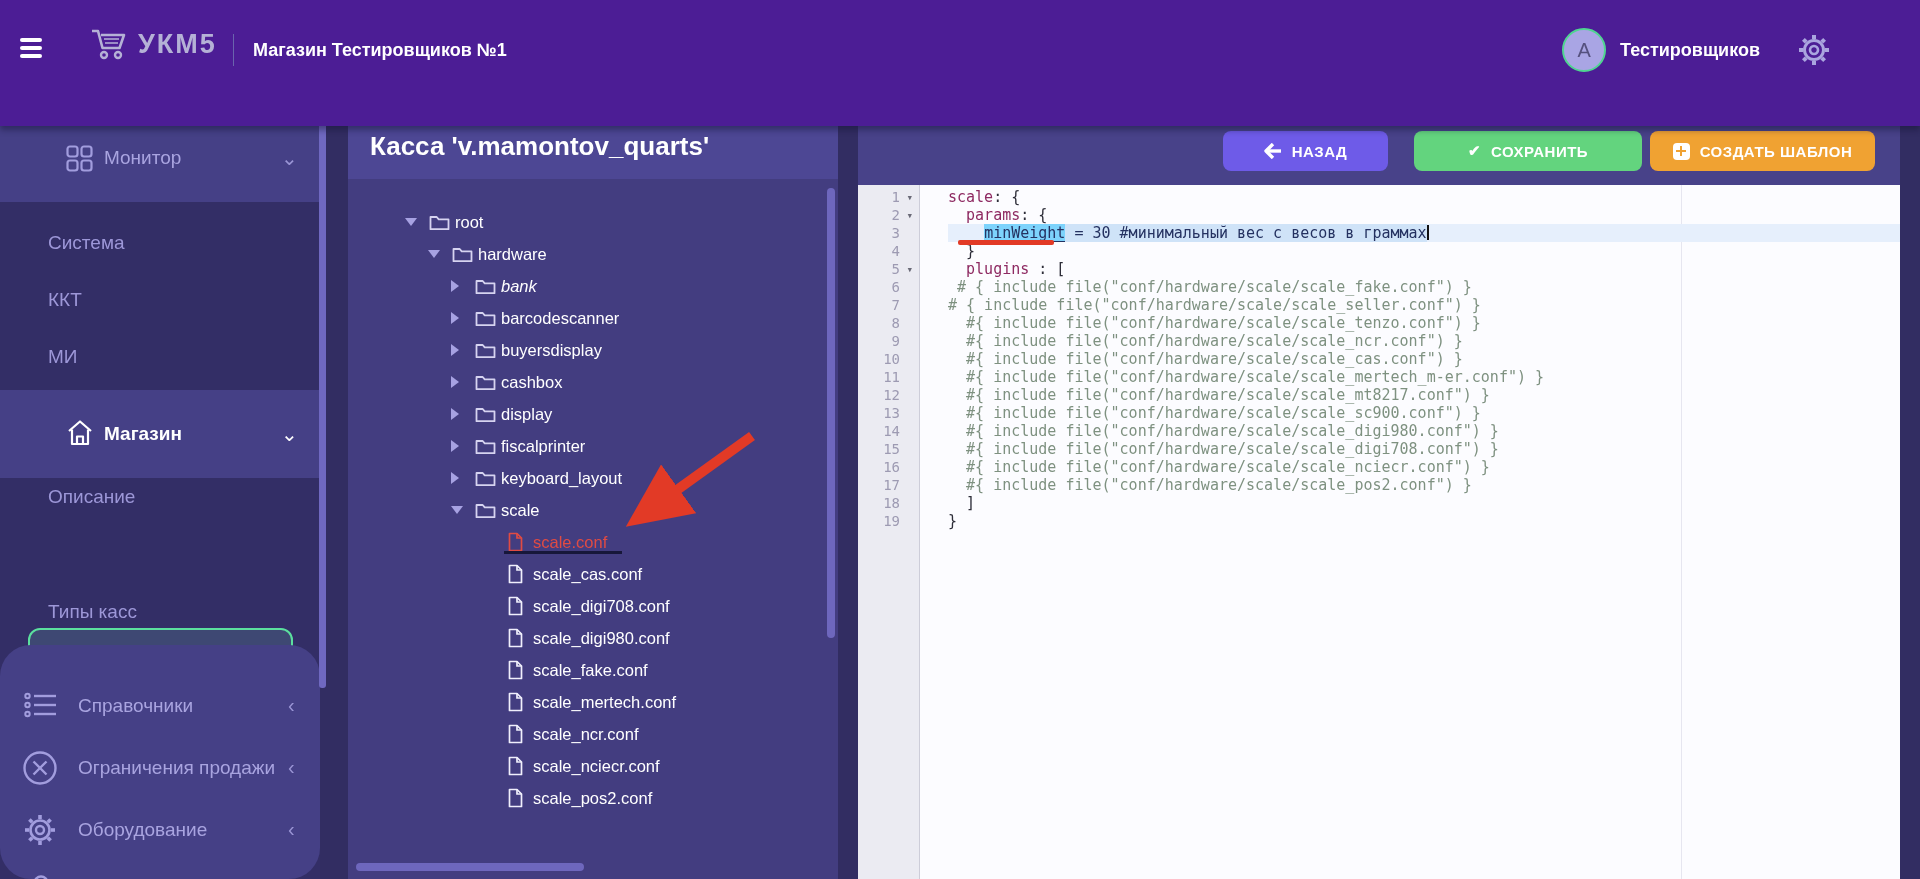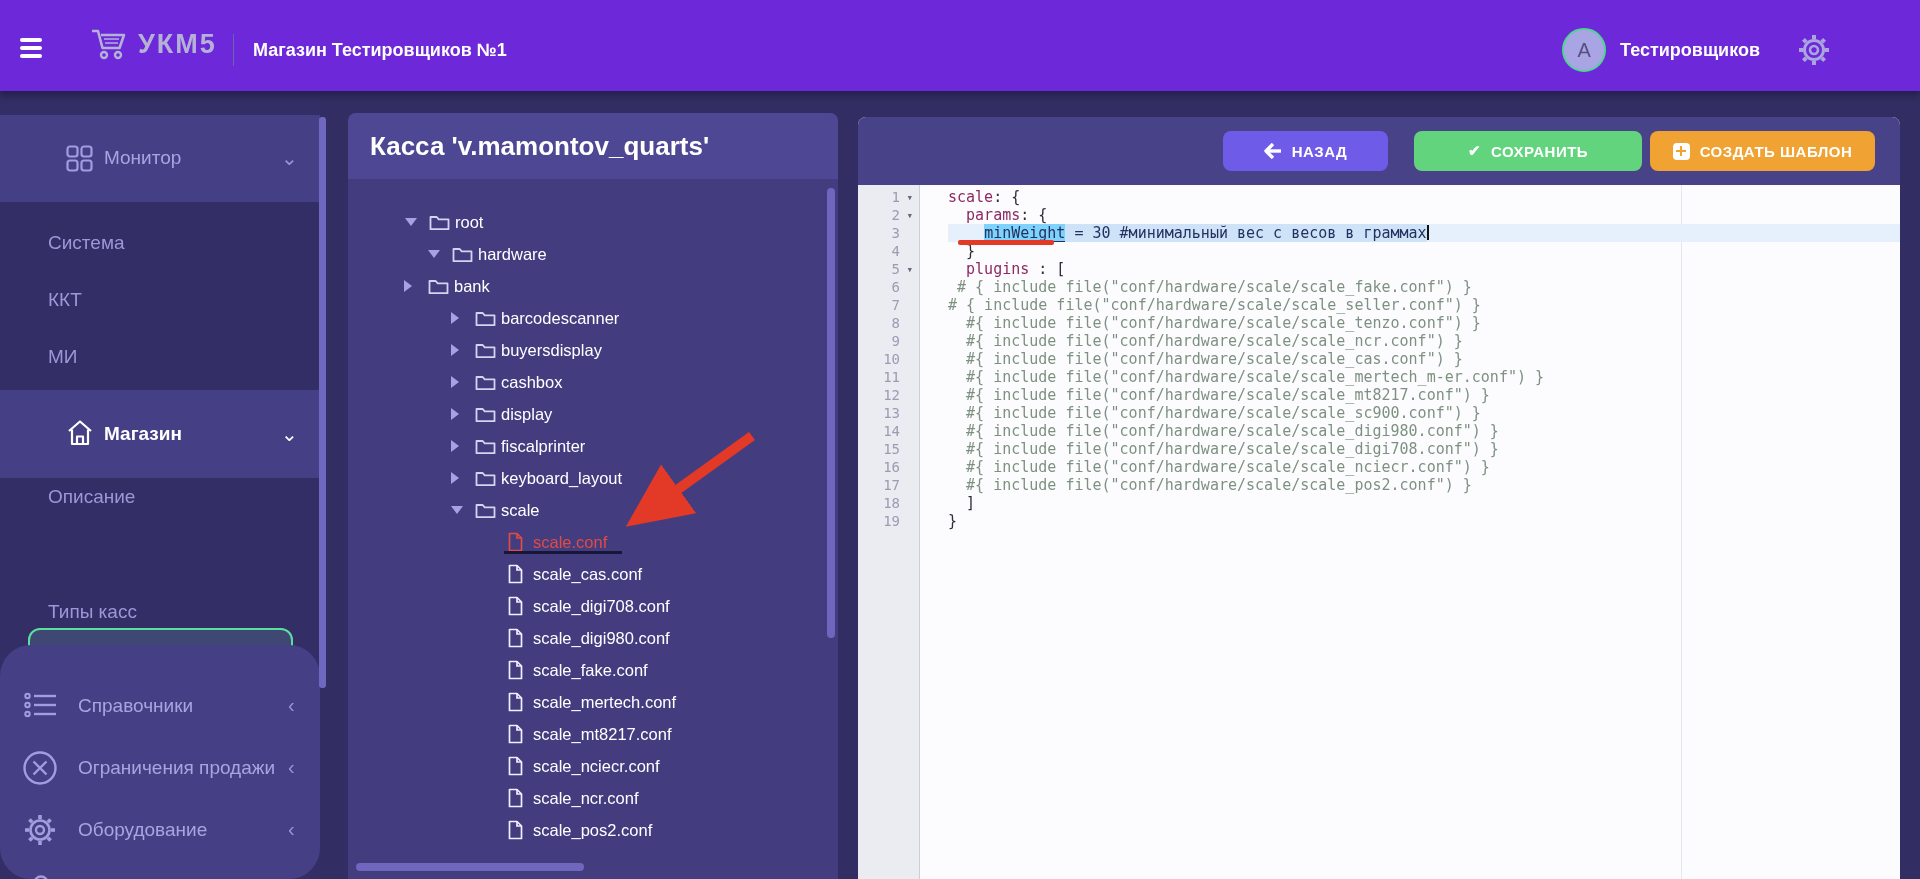--- a/index.html
+++ b/index.html
@@ -1,20 +1,20 @@
 <!DOCTYPE html>
 <html><head>
 <meta charset="utf-8">
 <style>
   html,body{margin:0;padding:0;background:#322d62;}
   .stage{position:relative;width:1920px;height:879px;overflow:hidden;
          font-family:"Liberation Sans", sans-serif;background:#322d62;}
 
   
-  .header{position:absolute;left:0;top:0;width:1920px;height:91px;background:#6d28d9;
+  .header{position:absolute;left:0;top:0;width:1920px;height:126px;background:#4c1d95;
           box-shadow:0 4px 6px rgba(20,16,50,.45);z-index:5;}
   .burger{position:absolute;left:20px;top:34px;width:22px;height:30px;cursor:pointer;}
   .burger span{display:block;height:4px;background:#fff;border-radius:2px;margin:4px 0;}
   .brand{position:absolute;left:90px;top:26px;display:flex;align-items:center;gap:10px;color:#b5b1d6;}
   .brand-name{font-size:27px;font-weight:bold;letter-spacing:2px;color:#b5b1d6;}
   .hdr-divider{position:absolute;left:233px;top:34px;width:1px;height:32px;background:#6a64ad;}
   .store-title{position:absolute;left:253px;top:40px;font-size:18px;font-weight:bold;color:#fff;}
   .user{position:absolute;right:160px;top:28px;display:flex;align-items:center;gap:14px;}
   .avatar{width:44px;height:44px;border-radius:50%;background:#a9a5e4;border:2px solid #4fd591;
           display:flex;align-items:center;justify-content:center;font-size:20px;color:#55517e;box-sizing:border-box;}
@@ -248,21 +248,21 @@
           <span class="tri">
             <i class="down"></i>
           </span>
           <span class="t-ico">
             <svg width="21" height="19" viewBox="0 0 21 19">
               <path d="M1.5 4 h6.2 l2 2.4 h9.8 v9.8 H1.5 z" fill="none" stroke="#d6d3f0" stroke-width="1.8" stroke-linejoin="round"></path>
             </svg>
           </span>
           <span>hardware</span>
         </div>
-        <div class="trow" style="padding-left: 56px;">
+        <div class="trow" style="padding-left: 103px; font-style: italic;">
           <span class="tri">
             <i class="right"></i>
           </span>
           <span class="t-ico">
             <svg width="21" height="19" viewBox="0 0 21 19">
               <path d="M1.5 4 h6.2 l2 2.4 h9.8 v9.8 H1.5 z" fill="none" stroke="#d6d3f0" stroke-width="1.8" stroke-linejoin="round"></path>
             </svg>
           </span>
           <span>bank</span>
         </div>
@@ -397,39 +397,30 @@
           </span>
           <span>scale_mertech.conf</span>
         </div>
         <div class="trow" style="padding-left: 159px;">
           <span class="t-ico">
             <svg width="17" height="20" viewBox="0 0 17 20">
               <path d="M2.5 1.5 h7.5 l4.5 4.5 v12.5 H2.5 z" fill="none" stroke="#f0effc" stroke-width="1.7" stroke-linejoin="round"></path>
               <path d="M10 1.5 v4.5 h4.5" fill="none" stroke="#f0effc" stroke-width="1.7"></path>
             </svg>
           </span>
-          <span>scale_mt8217.conf</span>
+          <span>scale_ncr.conf</span>
         </div>
         <div class="trow" style="padding-left: 159px;">
           <span class="t-ico">
             <svg width="17" height="20" viewBox="0 0 17 20">
               <path d="M2.5 1.5 h7.5 l4.5 4.5 v12.5 H2.5 z" fill="none" stroke="#f0effc" stroke-width="1.7" stroke-linejoin="round"></path>
               <path d="M10 1.5 v4.5 h4.5" fill="none" stroke="#f0effc" stroke-width="1.7"></path>
             </svg>
           </span>
           <span>scale_nciecr.conf</span>
-        </div>
-        <div class="trow" style="padding-left: 159px;">
-          <span class="t-ico">
-            <svg width="17" height="20" viewBox="0 0 17 20">
-              <path d="M2.5 1.5 h7.5 l4.5 4.5 v12.5 H2.5 z" fill="none" stroke="#f0effc" stroke-width="1.7" stroke-linejoin="round"></path>
-              <path d="M10 1.5 v4.5 h4.5" fill="none" stroke="#f0effc" stroke-width="1.7"></path>
-            </svg>
-          </span>
-          <span>scale_ncr.conf</span>
         </div>
         <div class="trow" style="padding-left: 159px;">
           <span class="t-ico">
             <svg width="17" height="20" viewBox="0 0 17 20">
               <path d="M2.5 1.5 h7.5 l4.5 4.5 v12.5 H2.5 z" fill="none" stroke="#f0effc" stroke-width="1.7" stroke-linejoin="round"></path>
               <path d="M10 1.5 v4.5 h4.5" fill="none" stroke="#f0effc" stroke-width="1.7"></path>
             </svg>
           </span>
           <span>scale_pos2.conf</span>
         </div>

